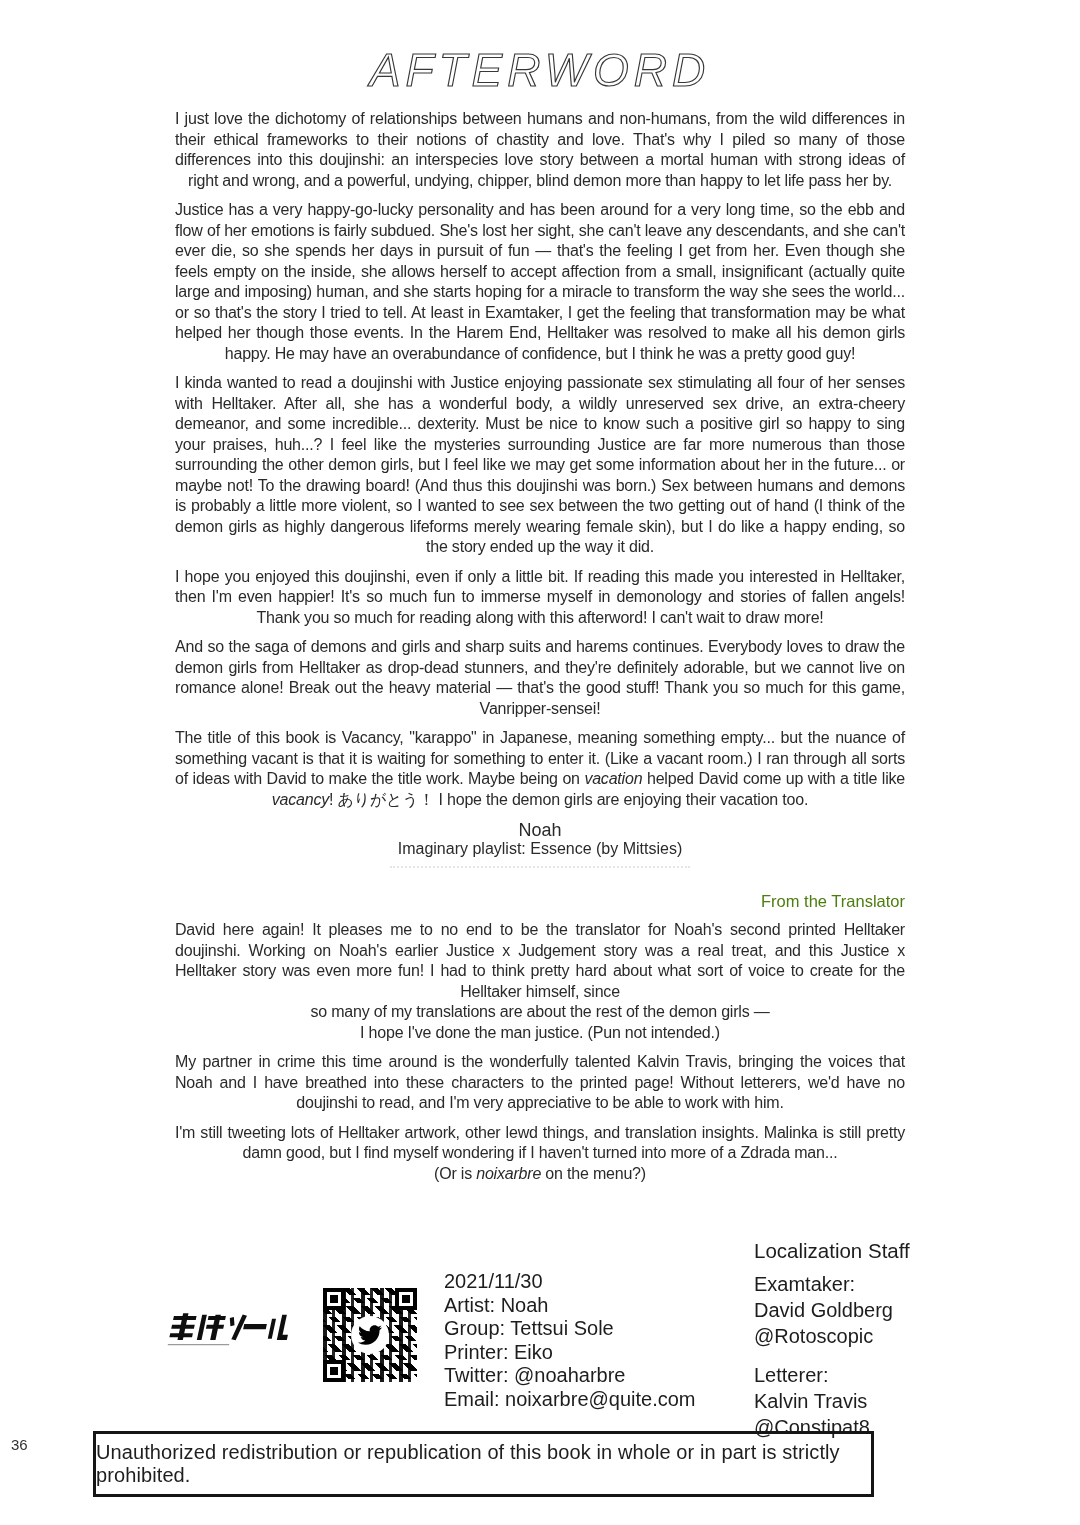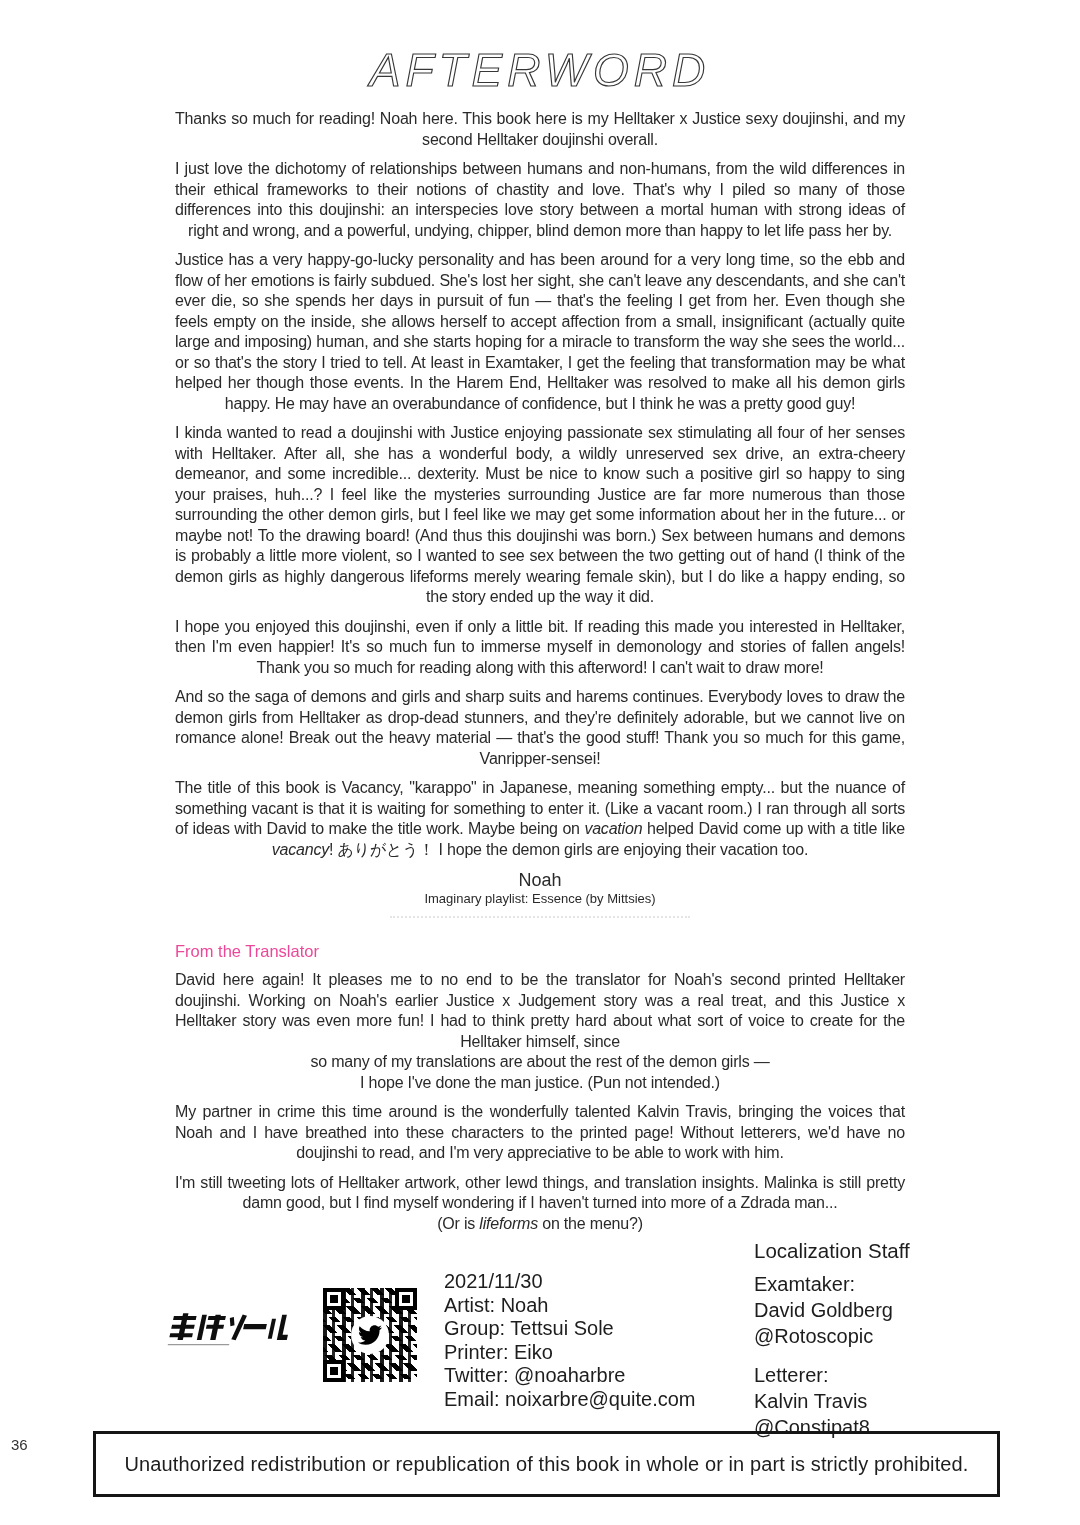--- a/index.html
+++ b/index.html
@@ -10,27 +10,27 @@
   }
   .column { width:730px; margin:0 auto; padding-top:42px; }
   .title-svg { display:block; margin:0 auto 6px auto; }
   .para {
     font-size:16px; line-height:20.5px; letter-spacing:-0.2px;
     text-align:justify; text-align-last:center; white-space:pre-line;
     margin:9px 0; color:#2a2a2a;
   }
   .sig { text-align:center; margin-top:10px; color:#2a2a2a; }
   .sig-name { font-size:18px; line-height:20px; }
-  .sig-playlist { font-size:13px; line-height:18px;text-align:center; }
+  .sig-playlist { font-size:16px; line-height:18px;text-align:center; }
   .faded-line {
     width:300px; margin:8px auto 0 auto; height:4px;
     border-top:2px dotted rgba(0,0,0,0.10);
   }
   .section-heading {
-    text-align:left; font-size:16.5px; color:#ec4899;
+    text-align:right; font-size:16.5px; color:#4d7c0f;
     margin:20px 0 5px 0; font-weight:normal;
   }
   
   .credits { position:absolute; left:0; top:1238px; width:1080px; height:190px; }
   .logo-wrap { position:absolute; left:166px; top:1306px; }
   .logo-wrap { top:68px; left:166px; } 
   .qr {
     position:absolute; left:323px; top:50px; width:94px; height:94px;
     background:
       repeating-linear-gradient(90deg, rgba(0,0,0,0.9) 0 4px, transparent 4px 9px, rgba(0,0,0,0.85) 9px 12px, transparent 12px 19px),
@@ -47,38 +47,37 @@
     background:#fff; border-radius:50%; display:flex; align-items:center; justify-content:center;
   }
   .cred-col { position:absolute; font-size:20px; color:#1d1d1d; }
   .cred-mid { left:444px; top:32px; line-height:23.5px; }
   .cred-right { left:754px; top:0; line-height:26px; }
   .cred-right .head { font-size:20.5px; margin-bottom:7px; }
   .cred-group { margin-bottom:13px; }
   
   .page-num { position:absolute; left:11px; top:1436px; font-size:15px; color:#333; }
   .notice-box {
-    position:absolute; left:93px; top:1431px; width:907px; height:66px;
+    position:absolute; left:93px; top:1431px; width:781px; height:66px;
     border:3px solid #151515; box-sizing:border-box;
     display:flex; align-items:center; justify-content:center;
     font-size:20px; color:#1e1e1e; letter-spacing:0.1px;
   }
 </style>
 </head>
 <body>
 
 <div class="page">
 
   <div class="column">
 
     <svg class="title-svg" width="730" height="58">
       <text x="365" y="44" text-anchor="middle" font-family="Liberation Sans, sans-serif" font-size="46" font-style="italic" letter-spacing="5" fill="#ffffff" stroke="#373737" stroke-width="1.15">AFTERWORD</text>
     </svg>
 
-    <p class="para">Thanks so much for reading! Noah here. This book here is my Helltaker x Justice sexy doujinshi, and my second Helltaker doujinshi overall.</p>
     <p class="para">I just love the dichotomy of relationships between humans and non-humans, from the wild differences in their ethical frameworks to their notions of chastity and love. That's why I piled so many of those differences into this doujinshi: an interspecies love story between a mortal human with strong ideas of right and wrong, and a powerful, undying, chipper, blind demon more than happy to let life pass her by.</p>
     <p class="para">Justice has a very happy-go-lucky personality and has been around for a very long time, so the ebb and flow of her emotions is fairly subdued. She's lost her sight, she can't leave any descendants, and she can't ever die, so she spends her days in pursuit of fun — that's the feeling I get from her. Even though she feels empty on the inside, she allows herself to accept affection from a small, insignificant (actually quite large and imposing) human, and she starts hoping for a miracle to transform the way she sees the world... or so that's the story I tried to tell. At least in Examtaker, I get the feeling that transformation may be what helped her though those events. In the Harem End, Helltaker was resolved to make all his demon girls happy. He may have an overabundance of confidence, but I think he was a pretty good guy!</p>
     <p class="para">I kinda wanted to read a doujinshi with Justice enjoying passionate sex stimulating all four of her senses with Helltaker. After all, she has a wonderful body, a wildly unreserved sex drive, an extra-cheery demeanor, and some incredible... dexterity. Must be nice to know such a positive girl so happy to sing your praises, huh...? I feel like the mysteries surrounding Justice are far more numerous than those surrounding the other demon girls, but I feel like we may get some information about her in the future... or maybe not! To the drawing board! (And thus this doujinshi was born.) Sex between humans and demons is probably a little more violent, so I wanted to see sex between the two getting out of hand (I think of the demon girls as highly dangerous lifeforms merely wearing female skin), but I do like a happy ending, so the story ended up the way it did.</p>
     <p class="para">I hope you enjoyed this doujinshi, even if only a little bit. If reading this made you interested in Helltaker, then I'm even happier! It's so much fun to immerse myself in demonology and stories of fallen angels! Thank you so much for reading along with this afterword! I can't wait to draw more!</p>
     <p class="para">And so the saga of demons and girls and sharp suits and harems continues. Everybody loves to draw the demon girls from Helltaker as drop-dead stunners, and they're definitely adorable, but we cannot live on romance alone! Break out the heavy material — that's the good stuff! Thank you so much for this game, Vanripper-sensei!</p>
     <p class="para">The title of this book is Vacancy, "karappo" in Japanese, meaning something empty... but the nuance of something vacant is that it is waiting for something to enter it. (Like a vacant room.) I ran through all sorts of ideas with David to make the title work. Maybe being on <i>vacation</i> helped David come up with a title like <i>vacancy</i>! ありがとう！ I hope the demon girls are enjoying their vacation too.</p>
 
     <div class="sig">
       <div class="sig-name">Noah</div>
       <div class="sig-playlist">Imaginary playlist: Essence (by Mittsies)</div>
@@ -86,21 +85,21 @@
 
     <div class="faded-line"></div>
 
     <h2 class="section-heading">From the Translator</h2>
 
     <p class="para">David here again! It pleases me to no end to be the translator for Noah's second printed Helltaker doujinshi. Working on Noah's earlier Justice x Judgement story was a real treat, and this Justice x Helltaker story was even more fun! I had to think pretty hard about what sort of voice to create for the Helltaker himself, since
 so many of my translations are about the rest of the demon girls —
 I hope I've done the man justice. (Pun not intended.)</p>
     <p class="para">My partner in crime this time around is the wonderfully talented Kalvin Travis, bringing the voices that Noah and I have breathed into these characters to the printed page! Without letterers, we'd have no doujinshi to read, and I'm very appreciative to be able to work with him.</p>
     <p class="para">I'm still tweeting lots of Helltaker artwork, other lewd things, and translation insights. Malinka is still pretty damn good, but I find myself wondering if I haven't turned into more of a Zdrada man...
-(Or is <i>lifeforms</i> on the menu?)</p>
+(Or is <i>noixarbre</i> on the menu?)</p>
 
   </div>
 
   <div class="credits">
 
     <div class="logo-wrap">
       <svg width="130" height="48" viewBox="0 0 195 62">
         <g transform="skewX(-12)" fill="#0e0e0e">
           <rect x="14" y="10" width="34" height="6"></rect>
           <rect x="14" y="23" width="34" height="6"></rect>

